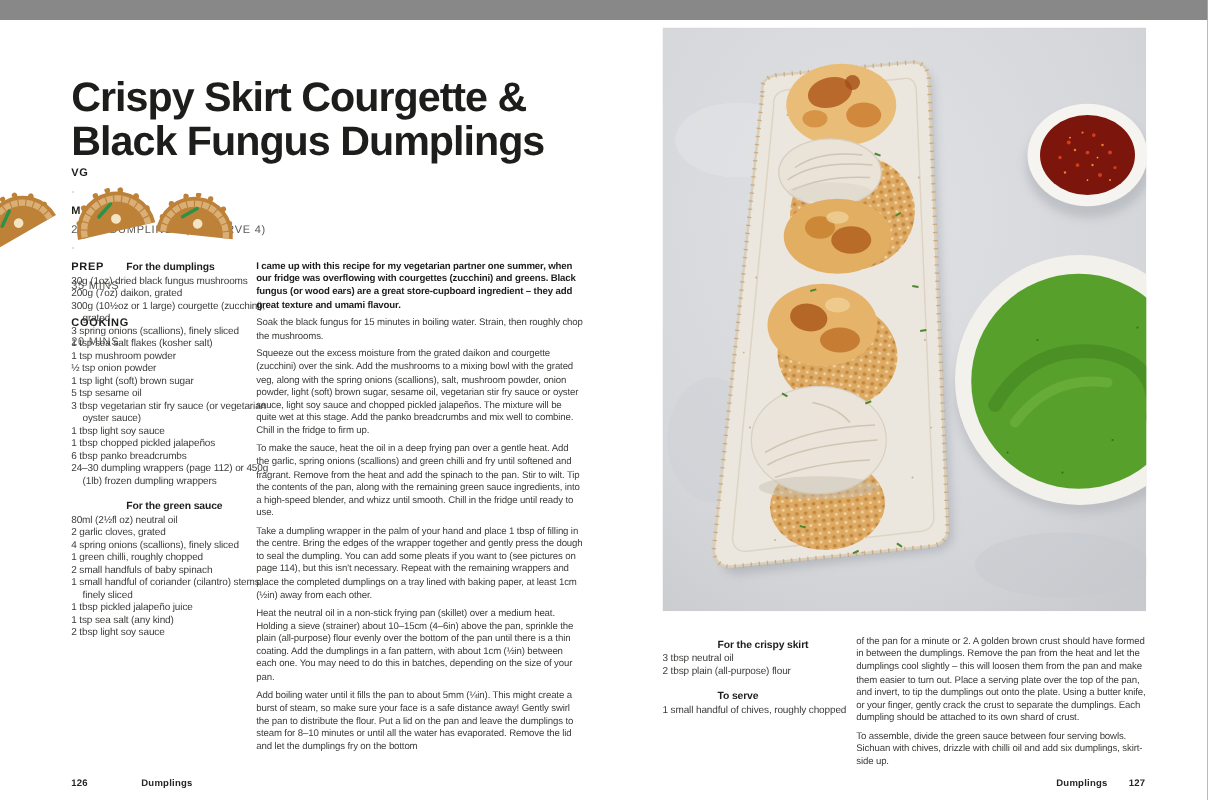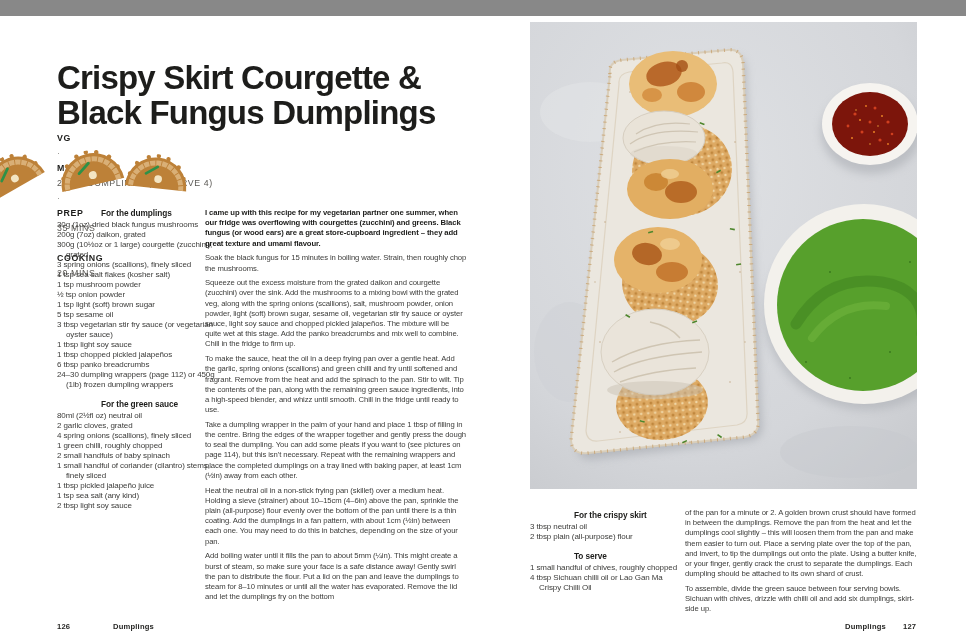--- a/index.html
+++ b/index.html
@@ -290,21 +290,20 @@
 
   <div class="abs rp-ing">
     <p class="ing-head">For the crispy skirt</p>
     <ul class="ing-list">
         <li>3 tbsp neutral oil</li>
         <li>2 tbsp plain (all-purpose) flour</li>
       </ul>
     <p class="ing-head">To serve</p>
     <ul class="ing-list">
         <li>1 small handful of chives, roughly chopped</li>
-        <li>4 tbsp Sichuan chilli oil or Lao Gan Ma Crispy Chilli Oil</li>
       </ul>
   </div>
 
   <div class="abs rp-body">
     <div>
         <p>of the pan for a minute or 2. A golden brown crust should have formed in between the dumplings. Remove the pan from the heat and let the dumplings cool slightly – this will loosen them from the pan and make them easier to turn out. Place a serving plate over the top of the pan, and invert, to tip the dumplings out onto the plate. Using a butter knife, or your finger, gently crack the crust to separate the dumplings. Each dumpling should be attached to its own shard of crust.</p>
         <p>To assemble, divide the green sauce between four serving bowls. Sichuan with chives, drizzle with chilli oil and add six dumplings, skirt-side up.</p>
       </div>
   </div>
 

